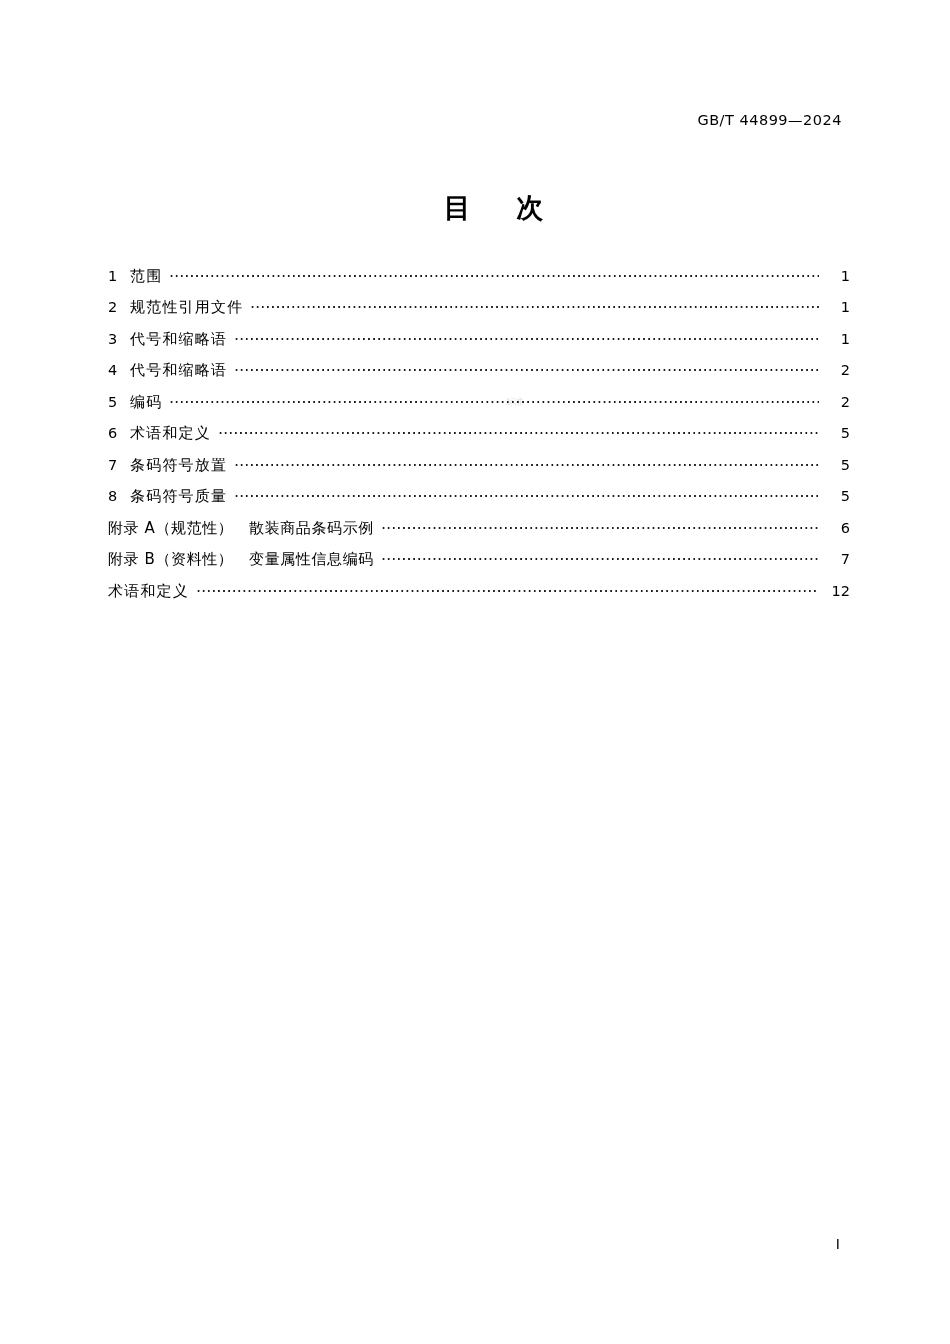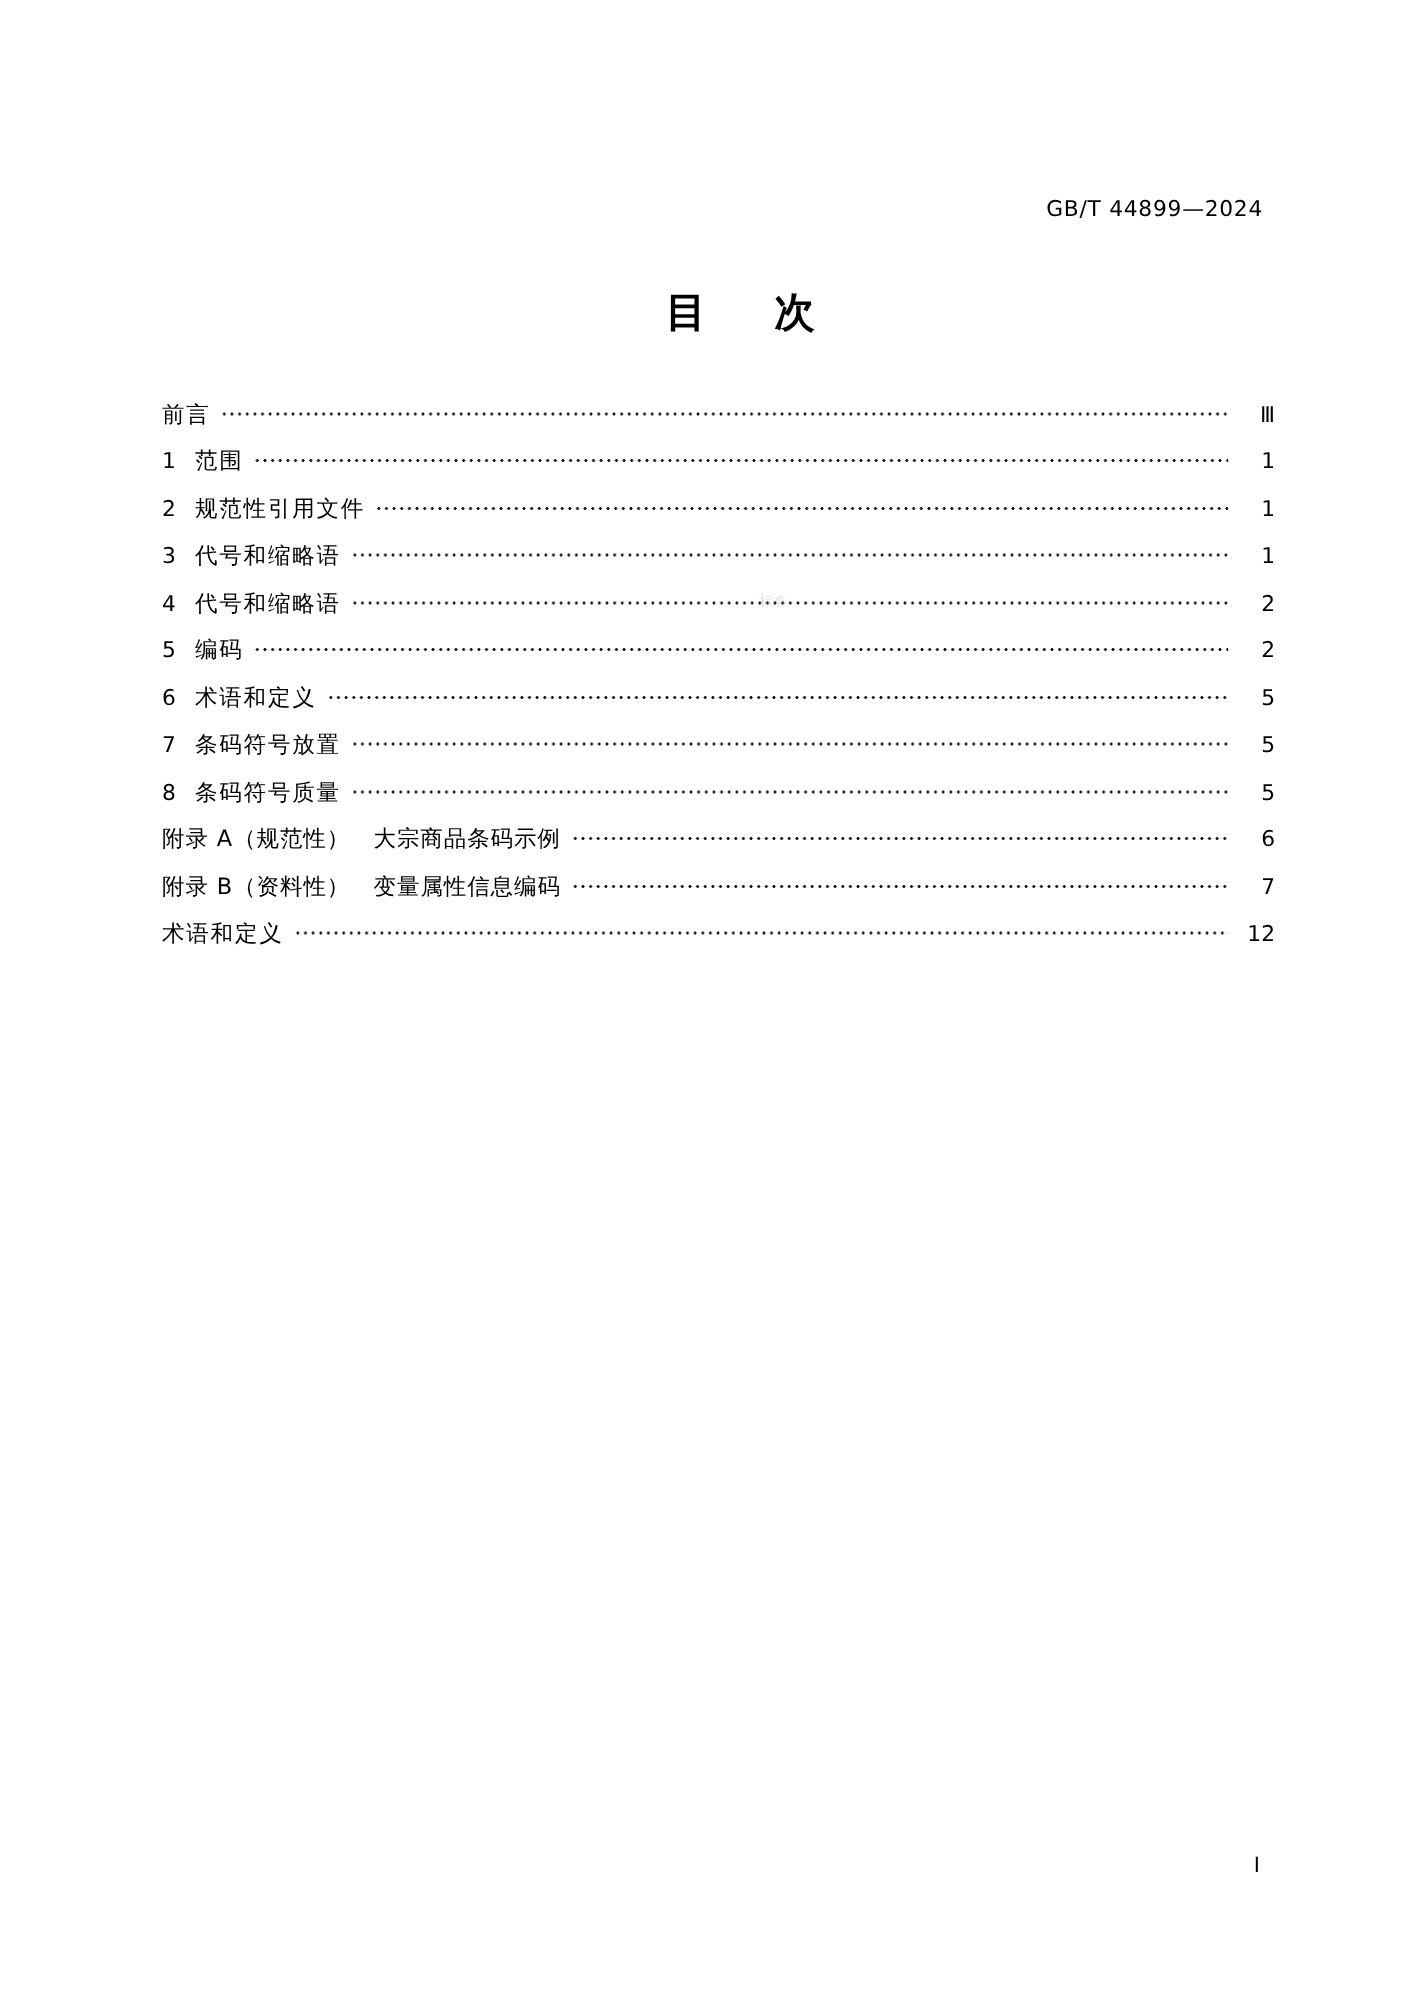--- a/index.html
+++ b/index.html
@@ -23,21 +23,20 @@
     height: 1344px;
   }
   .std-header {
     position: absolute;
     right: 108px;
     top: 112px;
     font-family: "DejaVu Sans", "Liberation Sans", sans-serif;
     font-size: 14.5px;
     letter-spacing: 0.5px;
     white-space: nowrap;
-    margin-top: 20px;
   }
   .toc-title {
     position: absolute;
     left: 0;
     right: 0;
     top: 190px;
     text-align: center;
     font-family: "DejaVu Sans", "Liberation Sans", sans-serif;
     font-size: 27px;
     font-weight: bold;
@@ -131,26 +130,20 @@
 </head>
 <body>
 
 <div class="page">
 
   <div class="std-header">GB/T 44899—2024</div>
 
   <div class="toc-title">目    次</div>
 
   <div class="toc">
-      <div class="toc-row front">
-        <span class="toc-num"></span>
-        <span class="toc-label">前言</span>
-        <span class="dots"></span>
-        <span class="toc-page">Ⅲ</span>
-      </div>
       <div class="toc-row">
         <span class="toc-num">1</span>
         <span class="toc-label">范围</span>
         <span class="dots"></span>
         <span class="toc-page">1</span>
       </div>
       <div class="toc-row">
         <span class="toc-num">2</span>
         <span class="toc-label">规范性引用文件</span>
         <span class="dots"></span>
@@ -187,21 +180,21 @@
         <span class="toc-page">5</span>
       </div>
       <div class="toc-row">
         <span class="toc-num">8</span>
         <span class="toc-label">条码符号质量</span>
         <span class="dots"></span>
         <span class="toc-page">5</span>
       </div>
       <div class="toc-row annex">
         <span class="toc-num"></span>
-        <span class="toc-label annex-label">附录 A（规范性）　大宗商品条码示例</span>
+        <span class="toc-label annex-label">附录 A（规范性）　散装商品条码示例</span>
         <span class="dots"></span>
         <span class="toc-page">6</span>
       </div>
       <div class="toc-row annex">
         <span class="toc-num"></span>
         <span class="toc-label annex-label">附录 B（资料性）　变量属性信息编码</span>
         <span class="dots"></span>
         <span class="toc-page">7</span>
       </div>
       <div class="toc-row front">

